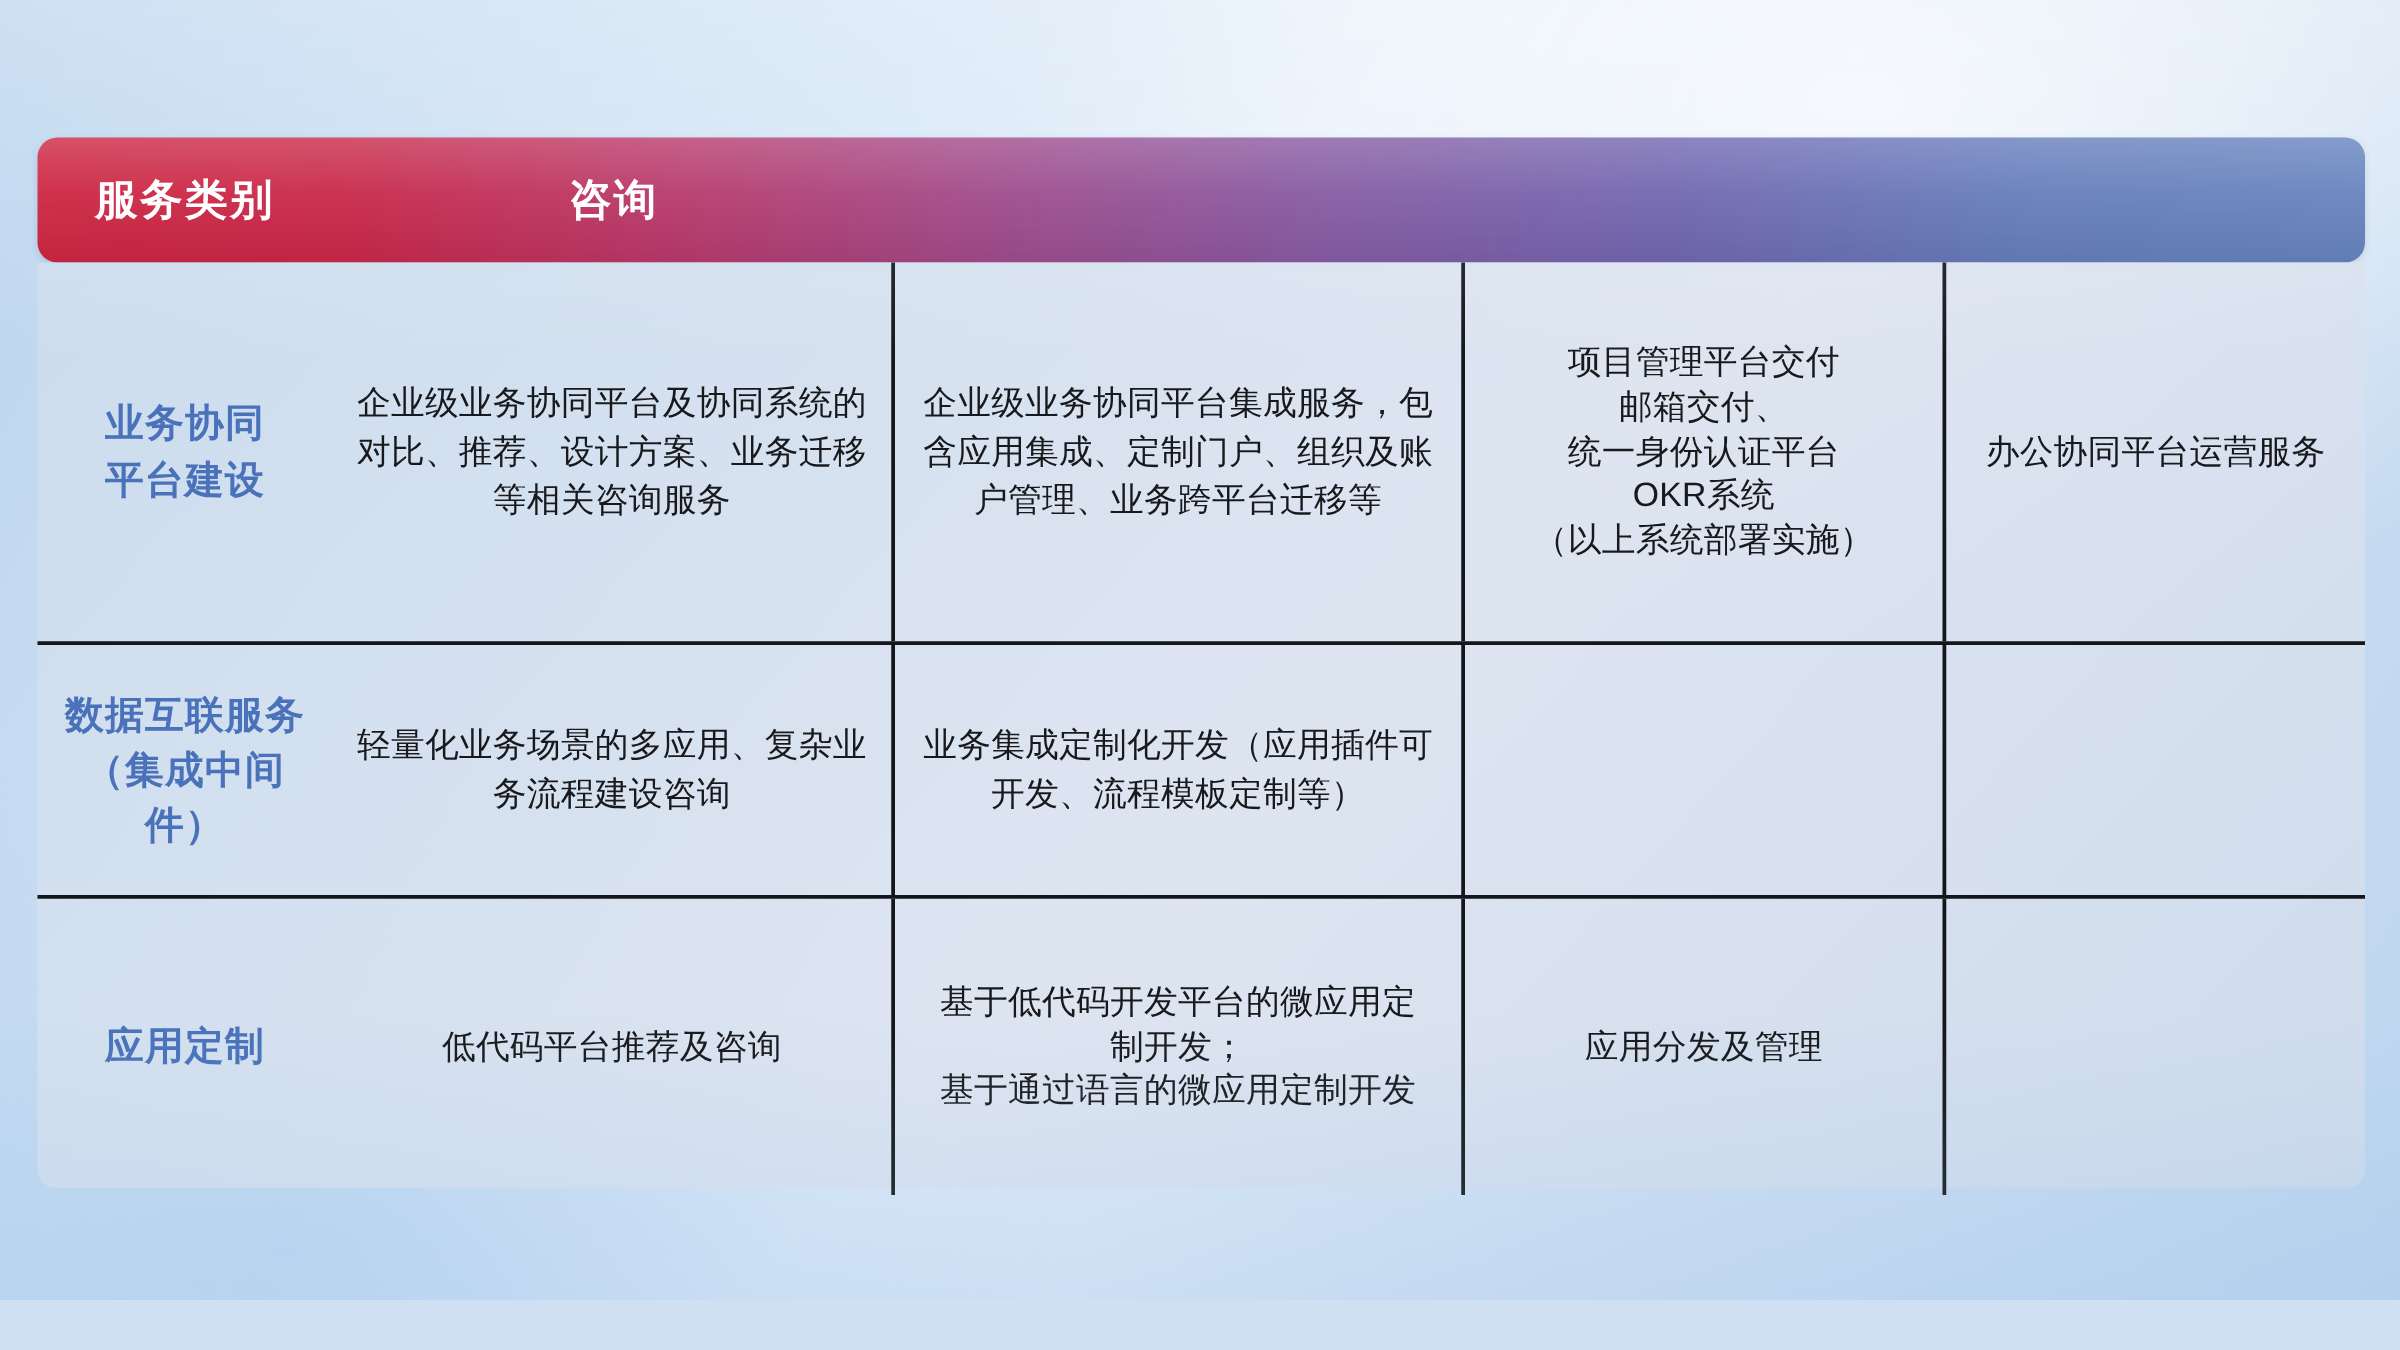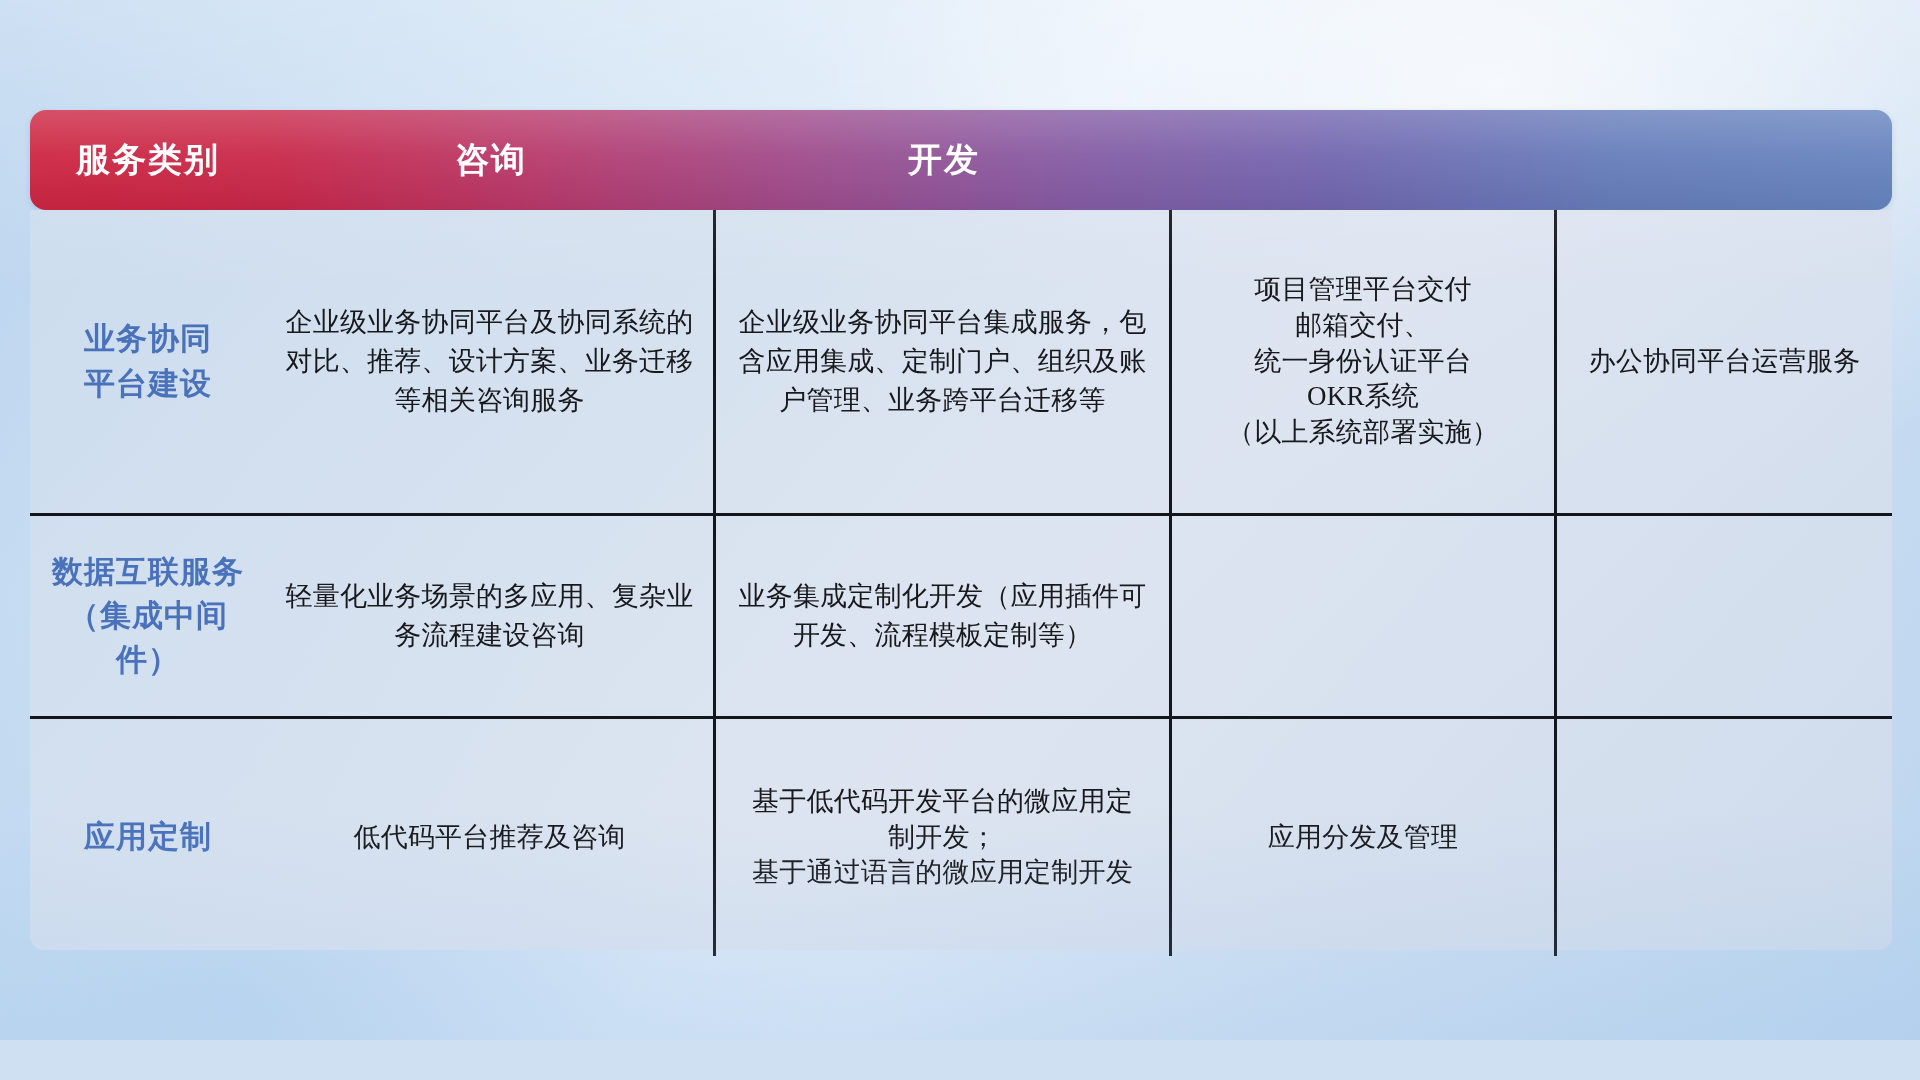--- a/index.html
+++ b/index.html
@@ -18,21 +18,20 @@
   
   #page {
     position: relative;
     width: 1920px;
     height: 1040px;
     background:
       radial-gradient(ellipse 1100px 700px at 78% 8%,  rgba(255,255,255,0.70) 0%, rgba(255,255,255,0.0) 62%),
       radial-gradient(ellipse 900px 620px at 12% 96%,  rgba(176,206,238,0.55) 0%, rgba(176,206,238,0.0) 70%),
       linear-gradient(118deg, #b9d3ee 0%, #cfe2f4 24%, #e3eefa 47%, #cfe0f3 72%, #bcd5ef 100%);
     overflow: hidden;
-    font-family: Liberation Serif, serif;
   }
   #page::after{
     content:"";
     position:absolute; inset:0;
     background:
       linear-gradient(180deg, rgba(255,255,255,0.30) 0%, rgba(255,255,255,0.0) 28%),
       linear-gradient(0deg,  rgba(150,190,230,0.22) 0%, rgba(150,190,230,0.0) 22%);
     pointer-events:none;
   }
 
@@ -142,21 +141,20 @@
 </head>
 <body>
 
 <div id="page">
 
   <div id="table-wrap">
 
     <div id="table-head">
       <div class="head-cell c-cat">服务类别</div>
       <div class="head-cell c-con">咨询</div>
-      <div class="head-cell c-dev">开发</div>
     </div>
 
     <div id="table-body">
 
       <div class="trow r1">
         <div class="tcell c-cat">
           <div class="cat-label">
             <div>业务协同</div>
             <div>平台建设</div>
           </div>

